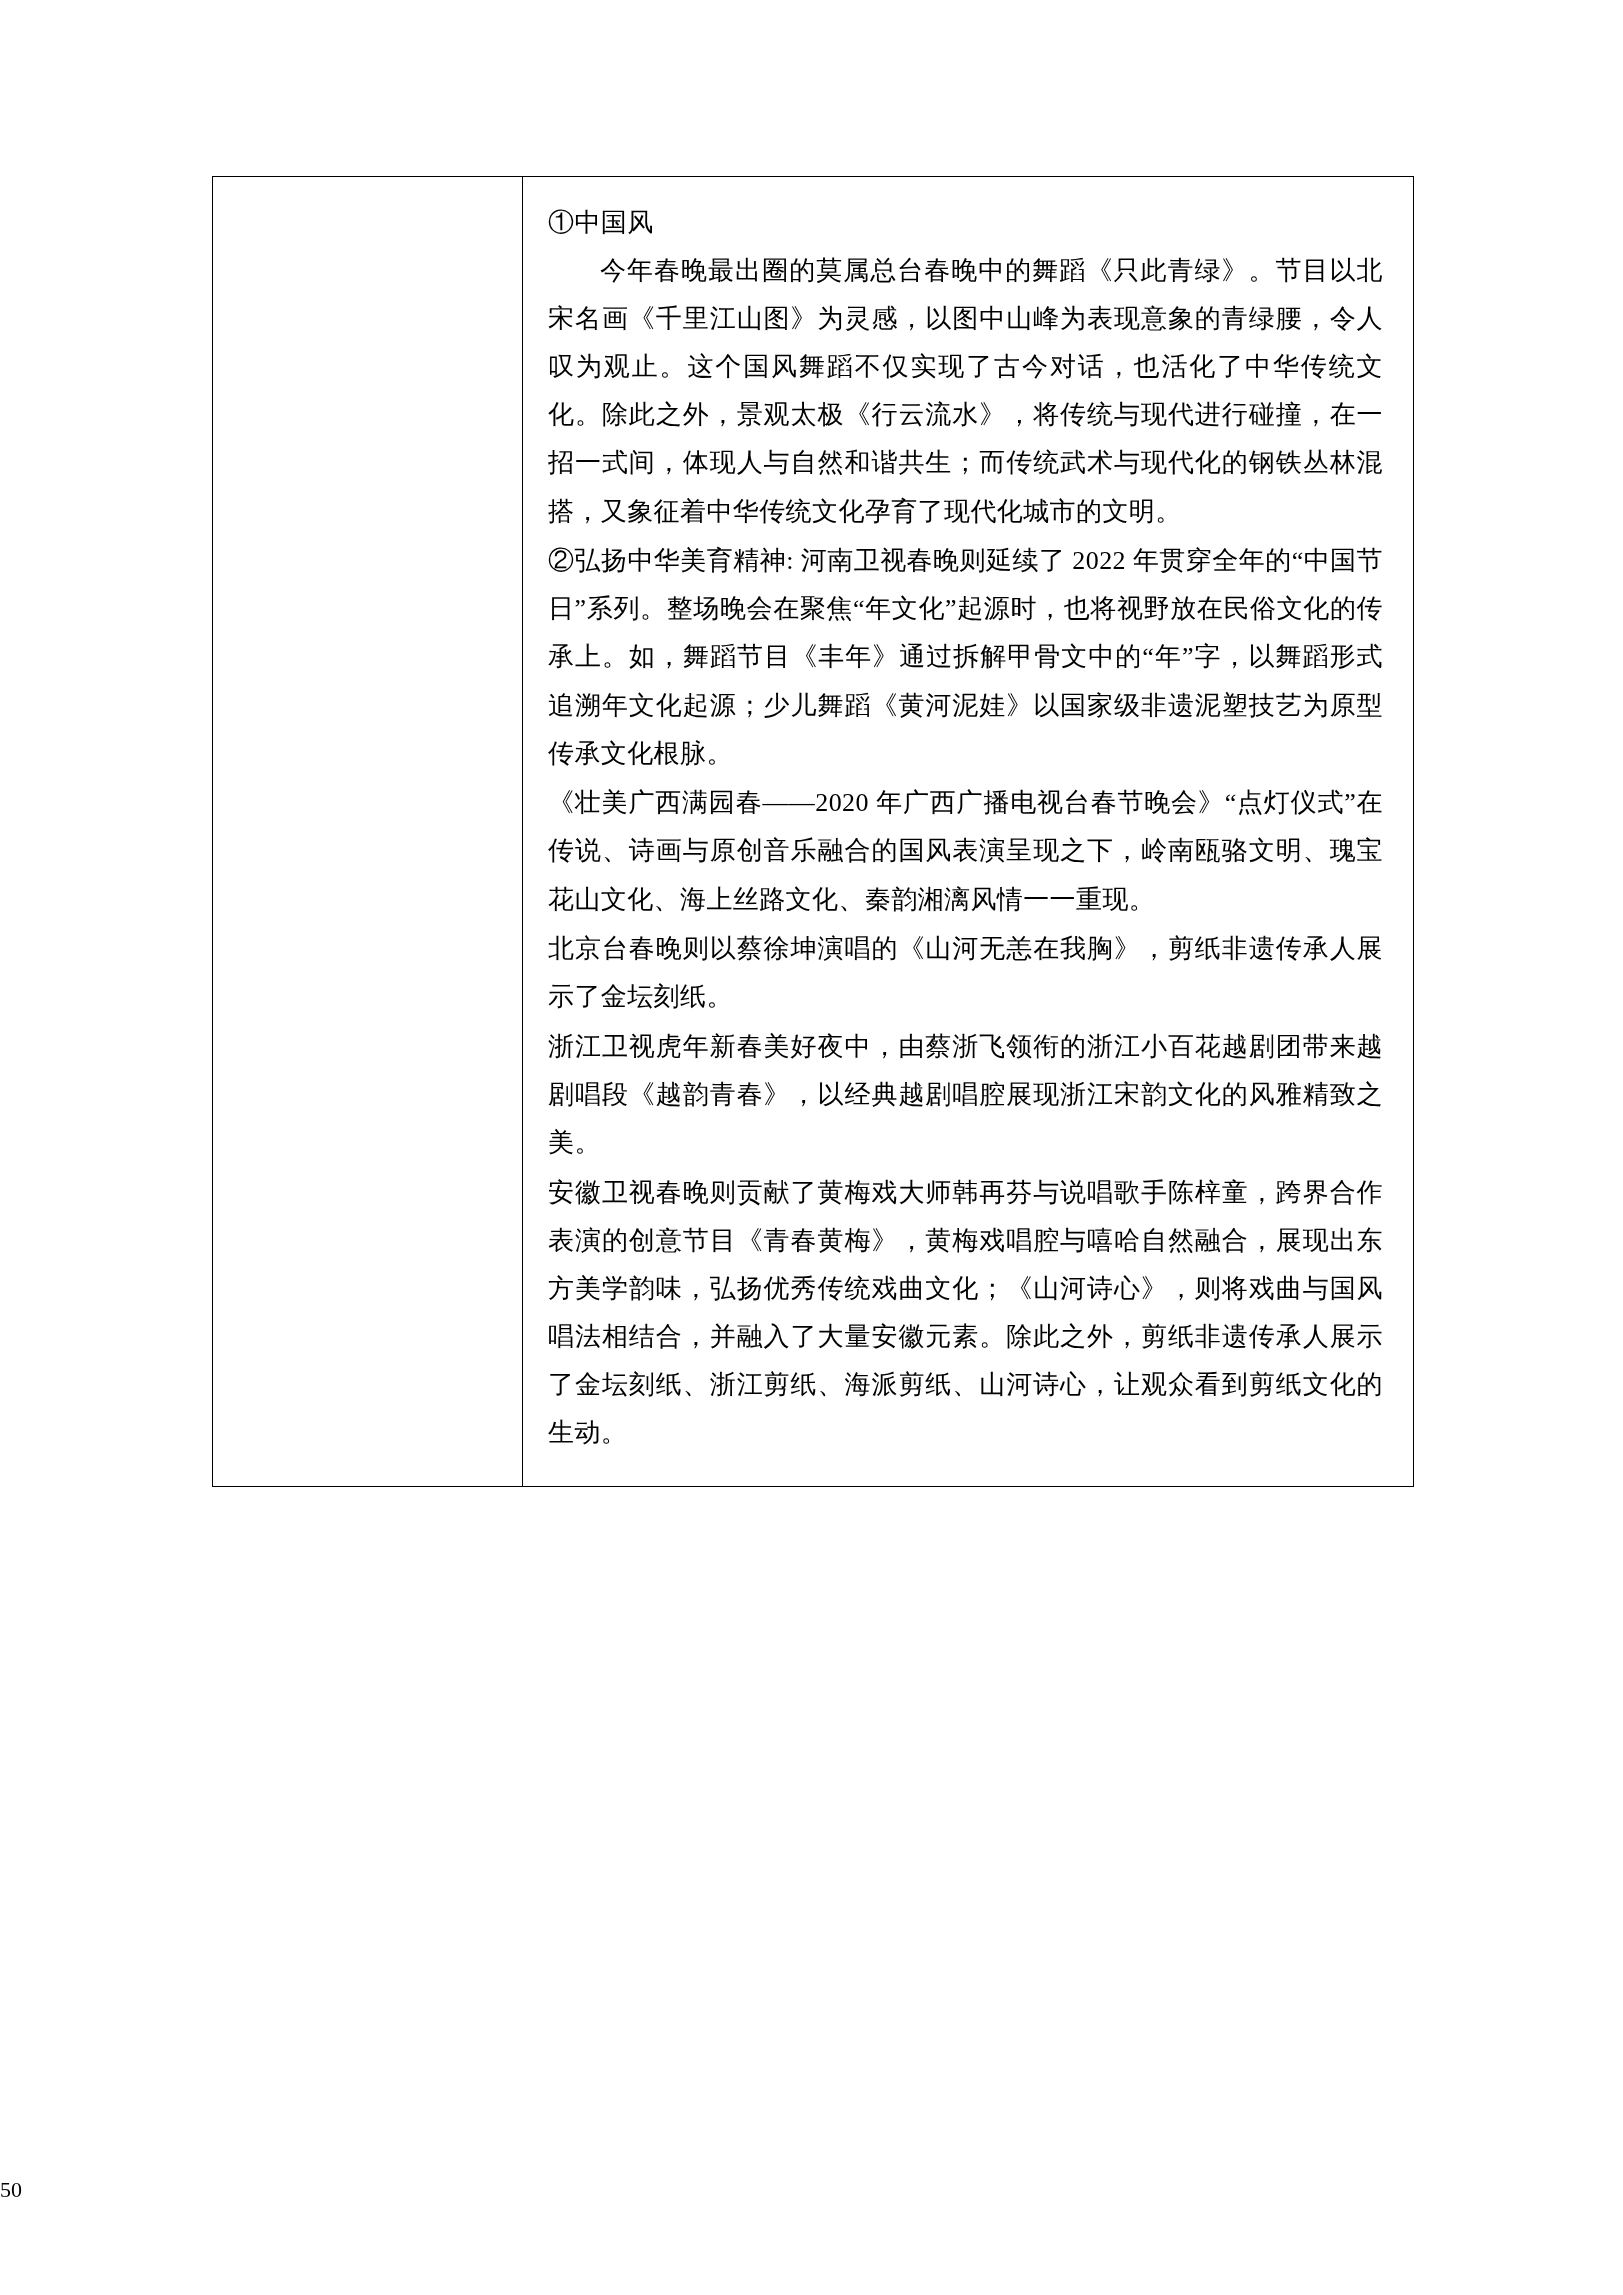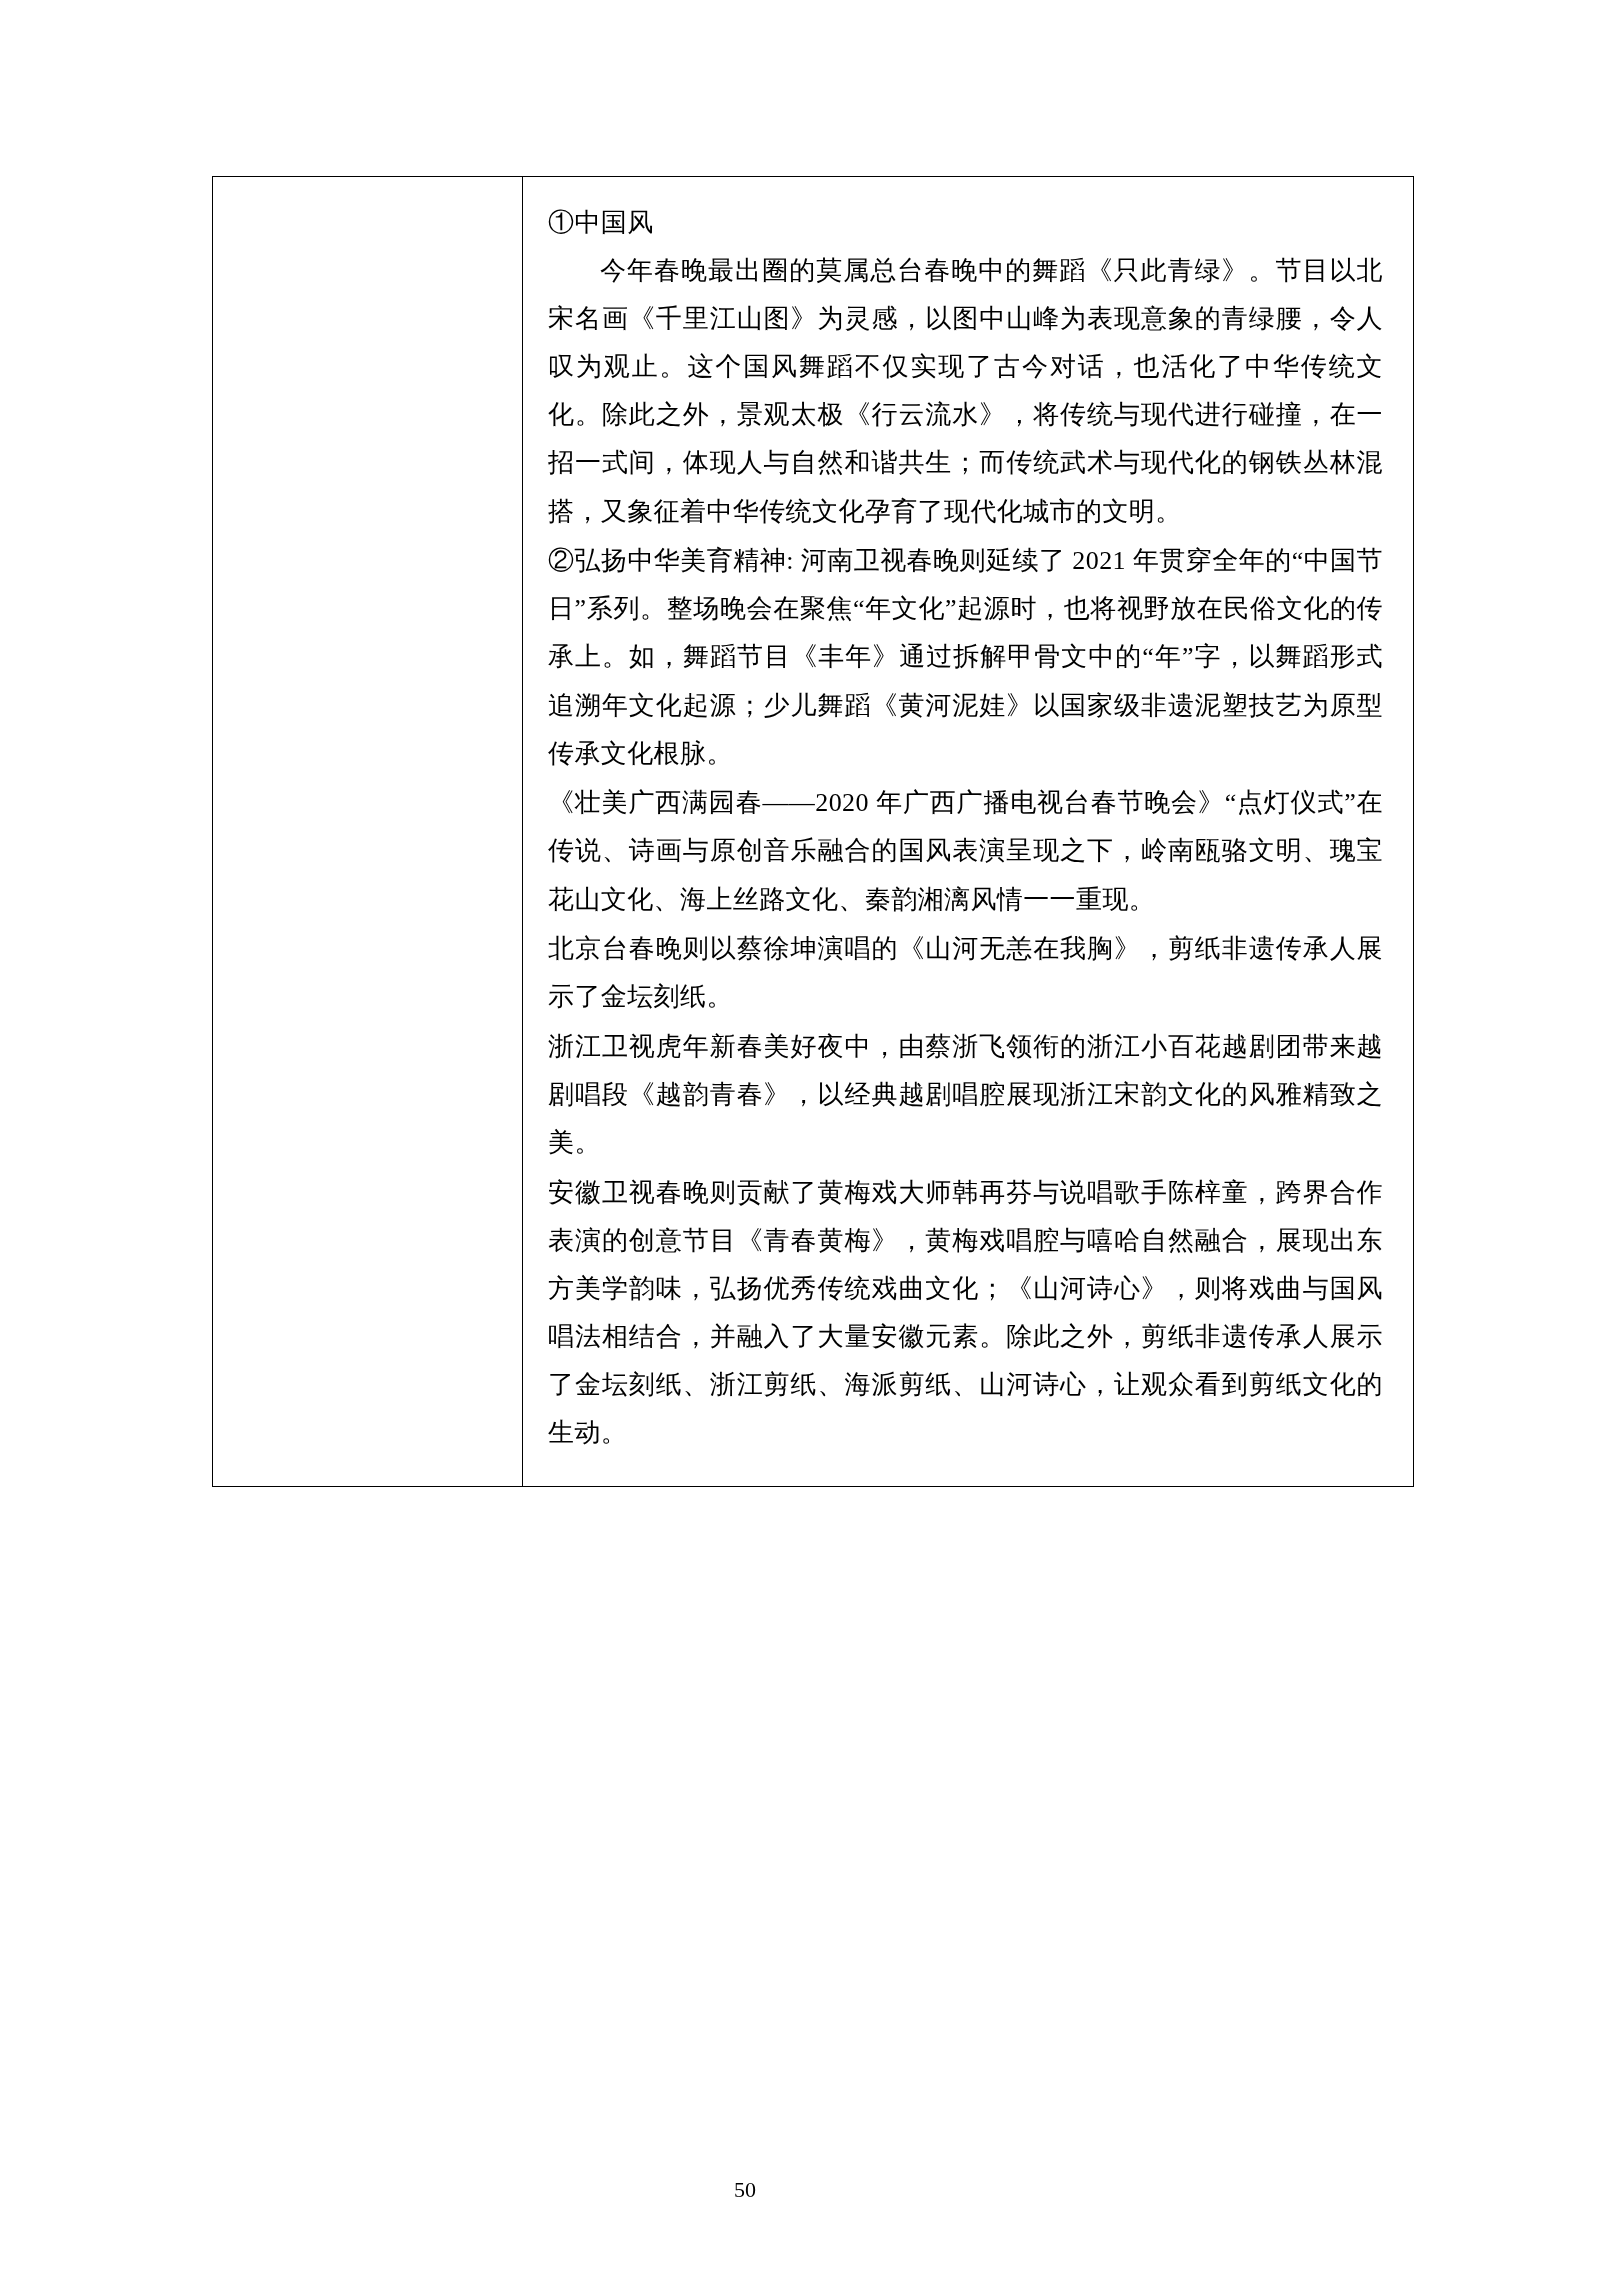--- a/index.html
+++ b/index.html
@@ -56,38 +56,37 @@
     font-family: Liberation Serif, serif;
   }
   .para.tight {
     margin-bottom: 0;
   }
   .page-number {
     position: absolute;
     left: 0;
     top: 2177px;
     width: 1490px;
-    text-align: center;
     font-size: 22px;
     font-family: "Liberation Serif", "DejaVu Serif", serif;
   }
 </style>
 </head>
 <body>
 
 <div class="page">
 
   <table class="doc-table">
     <tbody>
         <tr>
       <td class="cell-left"></td>
       <td class="cell-right">
         <p class="para tight">①中国风</p>
         <p class="para indent">今年春晚最出圈的莫属总台春晚中的舞蹈《只此青绿》。节目以北宋名画《千里江山图》为灵感，以图中山峰为表现意象的青绿腰，令人叹为观止。这个国风舞蹈不仅实现了古今对话，也活化了中华传统文化。除此之外，景观太极《行云流水》，将传统与现代进行碰撞，在一招一式间，体现人与自然和谐共生；而传统武术与现代化的钢铁丛林混搭，又象征着中华传统文化孕育了现代化城市的文明。</p>
-        <p class="para">②弘扬中华美育精神: 河南卫视春晚则延续了 2021 年贯穿全年的“中国节日”系列。整场晚会在聚焦“年文化”起源时，也将视野放在民俗文化的传承上。如，舞蹈节目《丰年》通过拆解甲骨文中的“年”字，以舞蹈形式追溯年文化起源；少儿舞蹈《黄河泥娃》以国家级非遗泥塑技艺为原型传承文化根脉。</p>
+        <p class="para">②弘扬中华美育精神: 河南卫视春晚则延续了 2022 年贯穿全年的“中国节日”系列。整场晚会在聚焦“年文化”起源时，也将视野放在民俗文化的传承上。如，舞蹈节目《丰年》通过拆解甲骨文中的“年”字，以舞蹈形式追溯年文化起源；少儿舞蹈《黄河泥娃》以国家级非遗泥塑技艺为原型传承文化根脉。</p>
         <p class="para">《壮美广西满园春——2020 年广西广播电视台春节晚会》“点灯仪式”在传说、诗画与原创音乐融合的国风表演呈现之下，岭南瓯骆文明、瑰宝花山文化、海上丝路文化、秦韵湘漓风情一一重现。</p>
         <p class="para">北京台春晚则以蔡徐坤演唱的《山河无恙在我胸》，剪纸非遗传承人展示了金坛刻纸。</p>
         <p class="para">浙江卫视虎年新春美好夜中，由蔡浙飞领衔的浙江小百花越剧团带来越剧唱段《越韵青春》，以经典越剧唱腔展现浙江宋韵文化的风雅精致之美。</p>
         <p class="para">安徽卫视春晚则贡献了黄梅戏大师韩再芬与说唱歌手陈梓童，跨界合作表演的创意节目《青春黄梅》，黄梅戏唱腔与嘻哈自然融合，展现出东方美学韵味，弘扬优秀传统戏曲文化；《山河诗心》，则将戏曲与国风唱法相结合，并融入了大量安徽元素。除此之外，剪纸非遗传承人展示了金坛刻纸、浙江剪纸、海派剪纸、山河诗心，让观众看到剪纸文化的生动。</p>
       </td>
     </tr>
   </tbody>
     </table>
 
   <div class="page-number">50</div>

